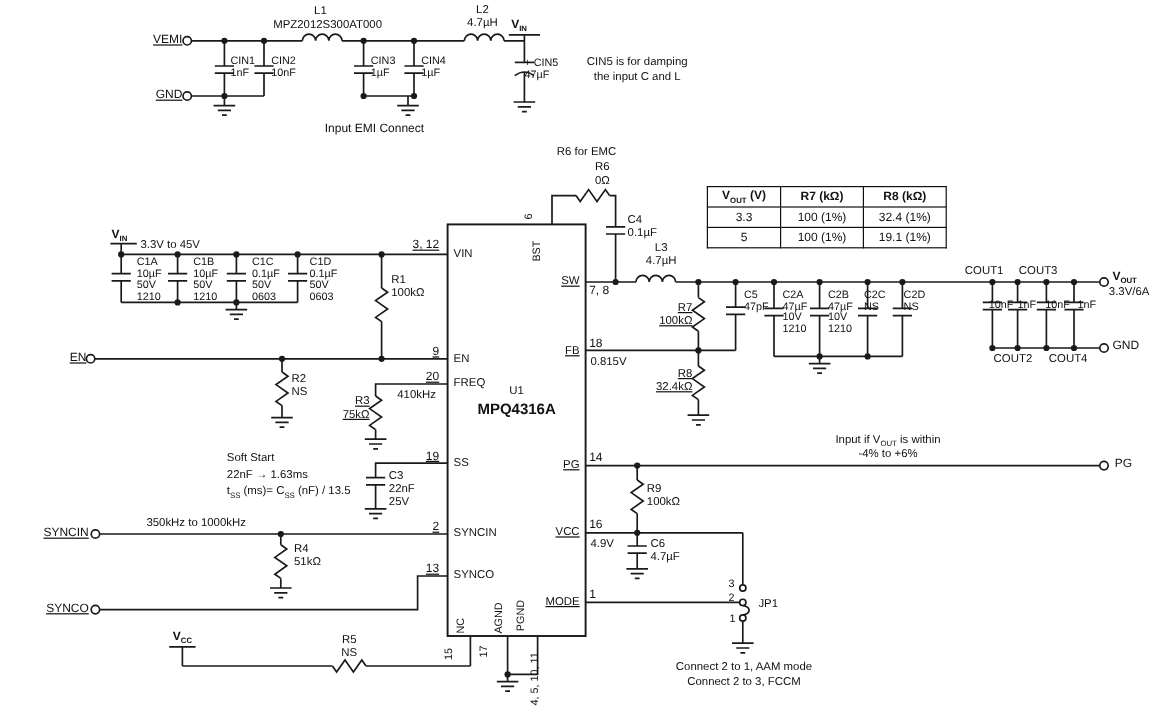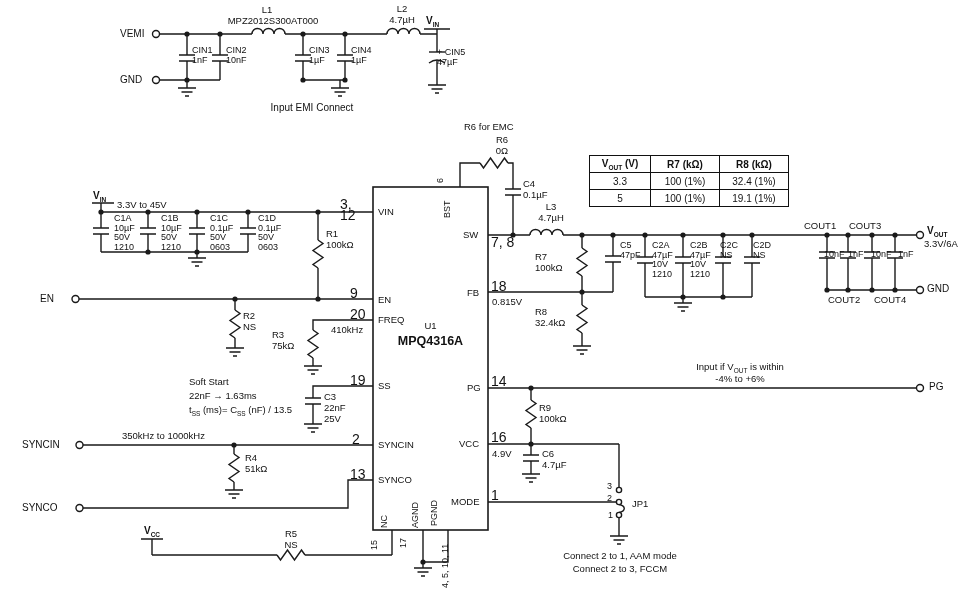--- a/index.html
+++ b/index.html
@@ -1,25 +1,25 @@
 <!DOCTYPE html>
 <html><head>
 <meta charset="utf-8">
 <style>
   html,body{margin:0;padding:0;background:#fff;}
   #stage{position:relative;width:974px;height:598px;background:#fff;overflow:hidden;
          font-family:"Liberation Sans","DejaVu Sans",sans-serif;color:#111;}
   svg{position:absolute;left:0;top:0;}
   .lbl{position:absolute;font-size:9.5px;line-height:11px;white-space:pre-line;}
   .sm{font-size:9px;line-height:9.6px;}
-  .rt{text-align:left;}
+  .rt{text-align:right;text-decoration:underline;}
   .ct{text-align:center;}
   .b{font-weight:bold;}
   .port{font-size:10px;}
-  .pnum{font-size:14px;}
+  .pnum{font-size:10px;}
   .note{line-height:12.5px;}
   .vlbl{position:absolute;font-size:9px;line-height:10px;height:10px;white-space:nowrap;
         transform:rotate(-90deg);transform-origin:0 100%;}
   sub{font-size:6.5px;}
   .big{font-size:10px;}
   #vtab{position:absolute;left:589px;top:155px;border-collapse:collapse;font-size:10px;color:#111;}
   #vtab th,#vtab td{border:1.6px solid #111;text-align:center;padding:0 4px;height:16px;}
   #vtab th{font-weight:bold;}
   #vtab .c1{width:52px;} #vtab .c2{width:60px;} #vtab .c3{width:60px;}
   .icname{font-size:12.5px;font-weight:bold;}
@@ -191,20 +191,22 @@
 10nF</div>
 <div class="lbl sm" style="left:309px;top:46px">CIN3
 1µF</div>
 <div class="lbl sm" style="left:351px;top:46px">CIN4
 1µF</div>
 <div class="lbl ct" style="left:390px;top:3px;width:24px">L2</div>
 <div class="lbl ct" style="left:382px;top:14px;width:40px">4.7µH</div>
 <div class="lbl b big" style="left:426px;top:15px"><span>V</span><sub>IN</sub></div>
 <div class="lbl sm" style="left:437px;top:48px">+ CIN5
    47µF</div>
+<div class="lbl ct note" style="left:482px;top:46px;width:98px">CIN5 is for damping
+the input C and L</div>
 <div class="lbl ct big" style="left:264px;top:102px;width:96px">Input EMI Connect</div>
 
 <div class="lbl b big" style="left:93px;top:190px"><span>V</span><sub>IN</sub></div>
 <div class="lbl" style="left:117px;top:199px">3.3V to 45V</div>
 <div class="lbl sm" style="left:114px;top:214px">C1A
 10µF
 50V
 1210</div>
 <div class="lbl sm" style="left:161px;top:214px">C1B
 10µF

